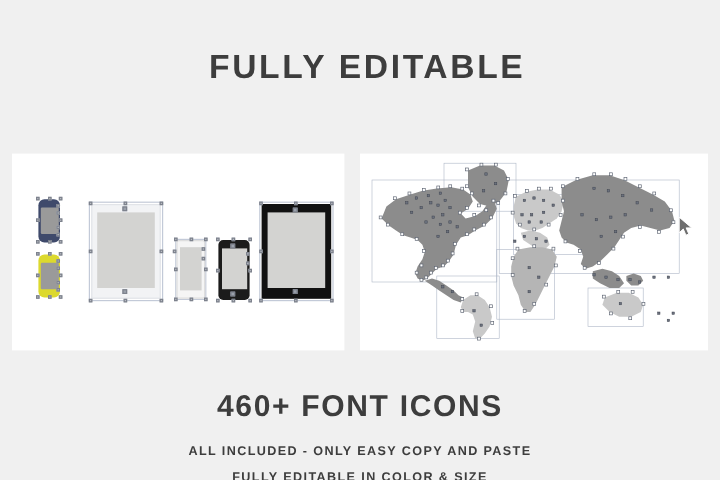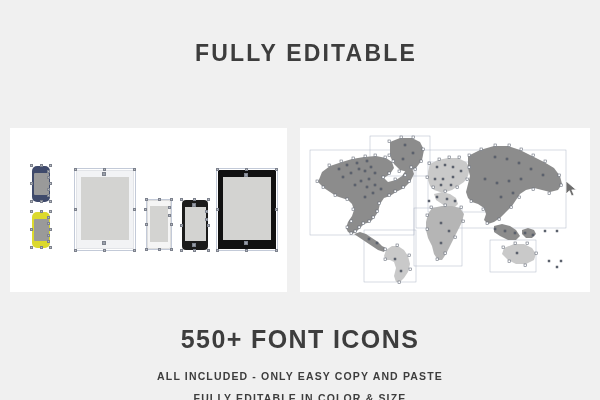--- a/index.html
+++ b/index.html
@@ -8,21 +8,21 @@
     background:#f0f0f0;
     font-family:"Liberation Sans","DejaVu Sans",sans-serif;
     -webkit-font-smoothing:antialiased;
   }
   .page{position:relative;width:600px;height:400px;}
 
   
   .hero-title{
     position:absolute;left:12px;right:0;top:40px;
     text-align:center;
-    font-size:23px;font-weight:bold;letter-spacing:2.2px;
+    font-size:28px;font-weight:bold;letter-spacing:2.2px;
     color:#3d3d3d;
   }
   .hero-sub{
     position:absolute;left:0;right:0;top:84px;
     text-align:center;
     font-size:10.5px;font-weight:bold;letter-spacing:1.25px;
     color:#3d3d3d;
   }
   .foot-title{
     position:absolute;left:0;right:0;top:325px;
@@ -403,17 +403,17 @@
           <rect class="anchor-solid" x="68" y="108" width="2" height="2"></rect>
         </g>
       </svg>
     </div>
 
     <svg class="cursor" style="left:265px;top:52px;" width="14" height="18" viewBox="0 0 14 18">
       <path d="M1,1 L1,14 L4.4,10.8 L6.6,16 L9,15 L6.8,9.9 L11.4,9.9 Z" fill="#6e6e6e" stroke="#ffffff" stroke-width="0.8"></path>
     </svg>
   </div>
 
-  <div class="foot-title">550+ FONT ICONS</div>
+  <div class="foot-title">460+ FONT ICONS</div>
   <div class="foot-sub">ALL INCLUDED - ONLY EASY COPY AND PASTE</div>
   <div class="foot-sub2">FULLY EDITABLE IN COLOR &amp; SIZE</div>
 
 </div>
 
 </body></html>

